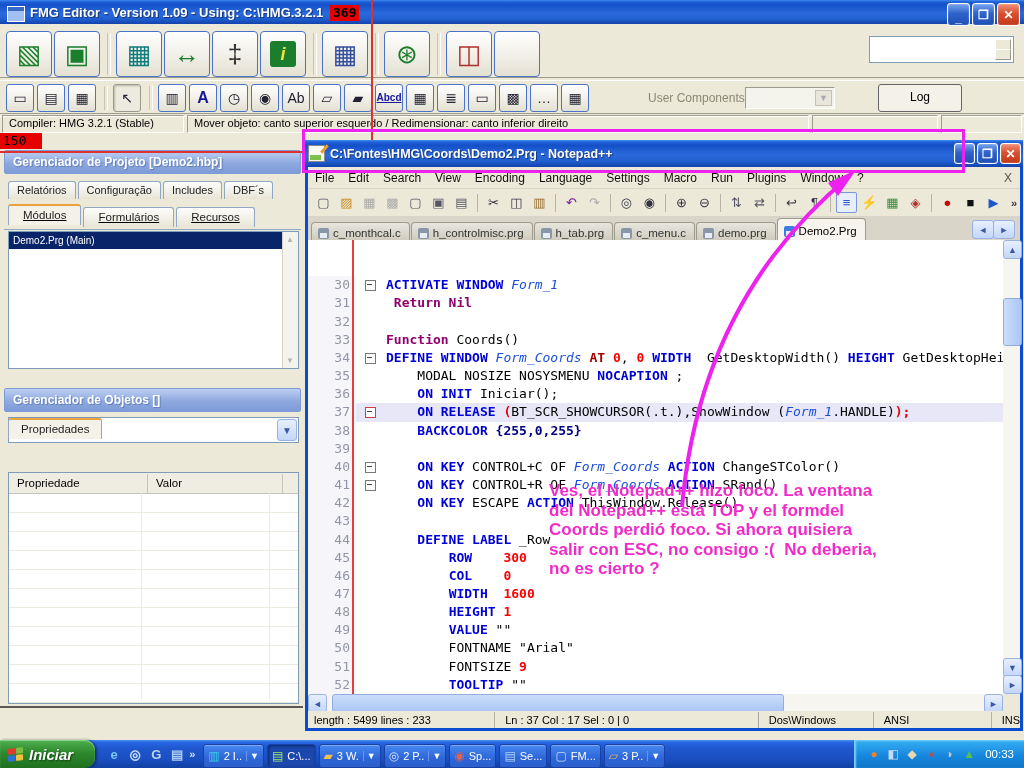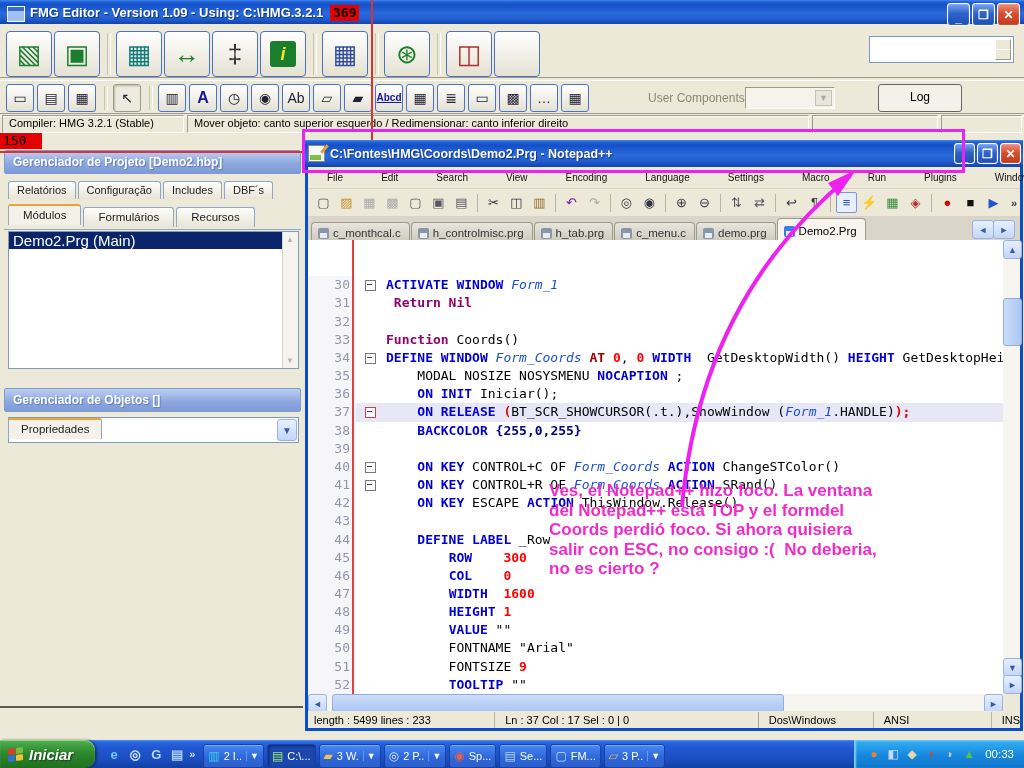--- a/index.html
+++ b/index.html
@@ -28,21 +28,21 @@
   .tsep{width:2px;height:42px;border-left:1px solid #C8C5B2;border-right:1px solid #FFF;margin:0 5px;}
   .tsep2{width:2px;height:24px;border-left:1px solid #C8C5B2;border-right:1px solid #FFF;margin:0 5px;}
   
   .panel-title{background:linear-gradient(180deg,#BDCFF2,#8FA9DE 55%,#7E9BD8);color:#fff;font-weight:bold;
                font-size:12px;display:flex;align-items:center;padding-left:8px;text-shadow:1px 1px 1px #5F7AB8;
                border:1px solid #7E9BD8;border-radius:2px;}
   .tab{display:inline-block;padding:3px 10px 4px 10px;background:linear-gradient(180deg,#FDFDFB,#E8E5D6);
        border:1px solid #91A7C4;border-bottom:none;border-radius:3px 3px 0 0;margin-right:2px;font-size:11.5px;color:#222;}
   .tab.active{background:#F4F2E8;border-top:2px solid #E8A33D;position:relative;top:-2px;padding-top:4px;font-weight:normal;}
   
-  .npp-menu-item{padding:2px 19px;font-size:10px;color:#111;}
+  .npp-menu-item{padding:2px 7px;font-size:12px;color:#111;}
   .npp-ico{width:19px;height:19px;margin:0 1px;display:flex;align-items:center;justify-content:center;
            font-size:13px;line-height:1;border:1px solid transparent;border-radius:2px;}
   .npp-ico.pressed{border:1px solid #7A96DF;background:#E8EEFB;}
   .npp-sep{width:1px;height:18px;background:#B8B5A4;margin:0 4px;}
   .ntab{display:inline-flex;align-items:center;gap:4px;padding:3px 8px 3px 6px;font-size:11.5px;color:#333;
         background:linear-gradient(180deg,#E8E6DD,#C9C6B8);border:1px solid #9D9B8C;border-bottom:none;
         border-radius:4px 4px 0 0;margin-right:1px;height:15px;}
   .ntab.active{background:#F6F4EC;color:#000;height:18px;position:relative;top:-2px;}
   .disk{width:11px;height:11px;border-radius:2px;background:#8A97A8;position:relative;flex:0 0 auto;}
   .ntab.active .disk{background:#3D7DE0;}
@@ -226,48 +226,70 @@
     <div class="abs" style="left:4px;top:150px;width:297px;height:233px;z-index:2;">
       <div class="panel-title" style="height:22px;">
           <span>Gerenciador de Projeto [Demo2.hbp]</span>
         </div>
       <div id="proj-tabs-top" class="flex" style="padding:4px 0 0 4px;height:24px;">
           <div class="tab" style="font-size: 11px; padding: 2px 8px 3px;">Relatórios</div>
           <div class="tab" style="font-size: 11px; padding: 2px 8px 3px;">Configuração</div>
           <div class="tab" style="font-size: 11px; padding: 2px 8px 3px;">Includes</div>
           <div class="tab" style="font-size: 11px; padding: 2px 8px 3px;">DBF´s</div>
         </div>
-      <div id="proj-tabs-main" class="flex" style="padding:2px 0 0 4px;height:25px;border-bottom:1px solid #91A7C4;">
+      <div id="proj-tabs-main" class="flex" style="padding:2px 0 0 4px;height:25px;border-bottom:1px solid #91A7C4;text-decoration:underline;">
           <div class="tab active" style="padding: 3px 14px 4px;">Módulos</div>
           <div class="tab" style="padding: 3px 14px 4px;">Formulários</div>
           <div class="tab" style="padding: 3px 14px 4px;">Recursos</div>
         </div>
       <div class="abs" style="left:4px;top:81px;width:289px;height:136px;background:#fff;border:1px solid #7F9DB9;">
         <div id="proj-list-items">
-            <div style="height: 17px; line-height: 17px; padding-left: 4px; font-size: 15px; margin-right: 15px; background: rgb(10, 36, 106); color: rgb(255, 255, 255);">Demo2.Prg (Main)</div>
+            <div style="height: 17px; line-height: 17px; padding-left: 4px; font-size: 10px; margin-right: 15px; background: rgb(10, 36, 106); color: rgb(255, 255, 255);">Demo2.Prg (Main)</div>
           </div>
         <div class="abs" style="right:0;top:0;width:15px;height:100%;background:#F4F3EE;border-left:1px solid #D8D5C8;">
           <div class="abs" style="left:1px;top:1px;width:12px;height:13px;color:#B8B5A8;font-size:8px;text-align:center;line-height:13px;">▲</div>
           <div class="abs" style="left:1px;bottom:1px;width:12px;height:13px;color:#B8B5A8;font-size:8px;text-align:center;line-height:13px;">▼</div>
         </div>
       </div>
     </div>
 
     <div class="abs" style="left:4px;top:388px;width:297px;height:315px;z-index:2;">
       <div class="panel-title" style="height:22px;">
           <span>Gerenciador de Objetos []</span>
         </div>
       <div class="abs" style="left:4px;top:29px;width:289px;height:24px;background:#fff;border:1px solid #7F9DB9;">
         <span></span>
         <div class="abs sb-btn" style="right:1px;top:1px;width:18px;height:20px;font-size:10px;">▼</div>
       </div>
       <div id="obj-tabs" class="flex" style="padding:6px 0 0 4px;height:25px;">
           <div class="tab active" style="padding: 3px 12px 4px;">Propriedades</div>
           <div class="tab" style="padding: 3px 12px 4px;">Eventos</div>
         </div>
+      <div class="abs" style="left:4px;top:84px;width:289px;height:230px;background:#fff;border:1px solid #7F9DB9;">
+        <div class="flex" style="height:20px;background:#EFEDE1;border-bottom:1px solid #C8C5B8;">
+          <div style="width:130px;padding-left:8px;border-right:1px solid #C8C5B8;line-height:19px;font-size:11.5px;">Propriedade</div>
+          <div style="width:126px;padding-left:8px;border-right:1px solid #C8C5B8;line-height:19px;font-size:11.5px;">Valor</div>
+          <div style="flex:1;"></div>
+        </div>
+        <div id="prop-rows">
+            <div style="height: 18px; border-bottom: 1px solid rgb(237, 234, 224);"></div>
+            <div style="height: 18px; border-bottom: 1px solid rgb(237, 234, 224);"></div>
+            <div style="height: 18px; border-bottom: 1px solid rgb(237, 234, 224);"></div>
+            <div style="height: 18px; border-bottom: 1px solid rgb(237, 234, 224);"></div>
+            <div style="height: 18px; border-bottom: 1px solid rgb(237, 234, 224);"></div>
+            <div style="height: 18px; border-bottom: 1px solid rgb(237, 234, 224);"></div>
+            <div style="height: 18px; border-bottom: 1px solid rgb(237, 234, 224);"></div>
+            <div style="height: 18px; border-bottom: 1px solid rgb(237, 234, 224);"></div>
+            <div style="height: 18px; border-bottom: 1px solid rgb(237, 234, 224);"></div>
+            <div style="height: 18px; border-bottom: 1px solid rgb(237, 234, 224);"></div>
+            <div style="height: 18px; border-bottom: 1px solid rgb(237, 234, 224);"></div>
+          </div>
+        <div class="abs" style="left:132px;top:20px;width:1px;height:207px;background:#EDEAE0;"></div>
+        <div class="abs" style="left:260px;top:20px;width:1px;height:207px;background:#EDEAE0;"></div>
+      </div>
     </div>
     <div class="abs" style="left:0;top:706px;width:303px;height:2px;background:#5A5A52;z-index:2;"></div>
   </div>
 
   <div class="abs" id="npp-window" style="left:305px;top:140px;width:718px;height:591px;z-index:10;border:3px solid #0A4CD0;border-top:none;background:#ECE9D8;box-sizing:border-box;">
 
     <div class="xp-title" style="height:27px;margin:0 -3px;padding-left:3px;">
       <div style="width:15px;height:15px;background:#F8F8F4;border:1px solid #888;position:relative;margin-right:5px;flex:0 0 auto;">
         <div class="abs" style="left:1px;bottom:1px;width:11px;height:5px;background:#7CC24A;"></div>
         <div class="abs" style="right:-2px;top:-2px;width:3px;height:10px;background:#E8A030;transform:rotate(40deg);"></div>

